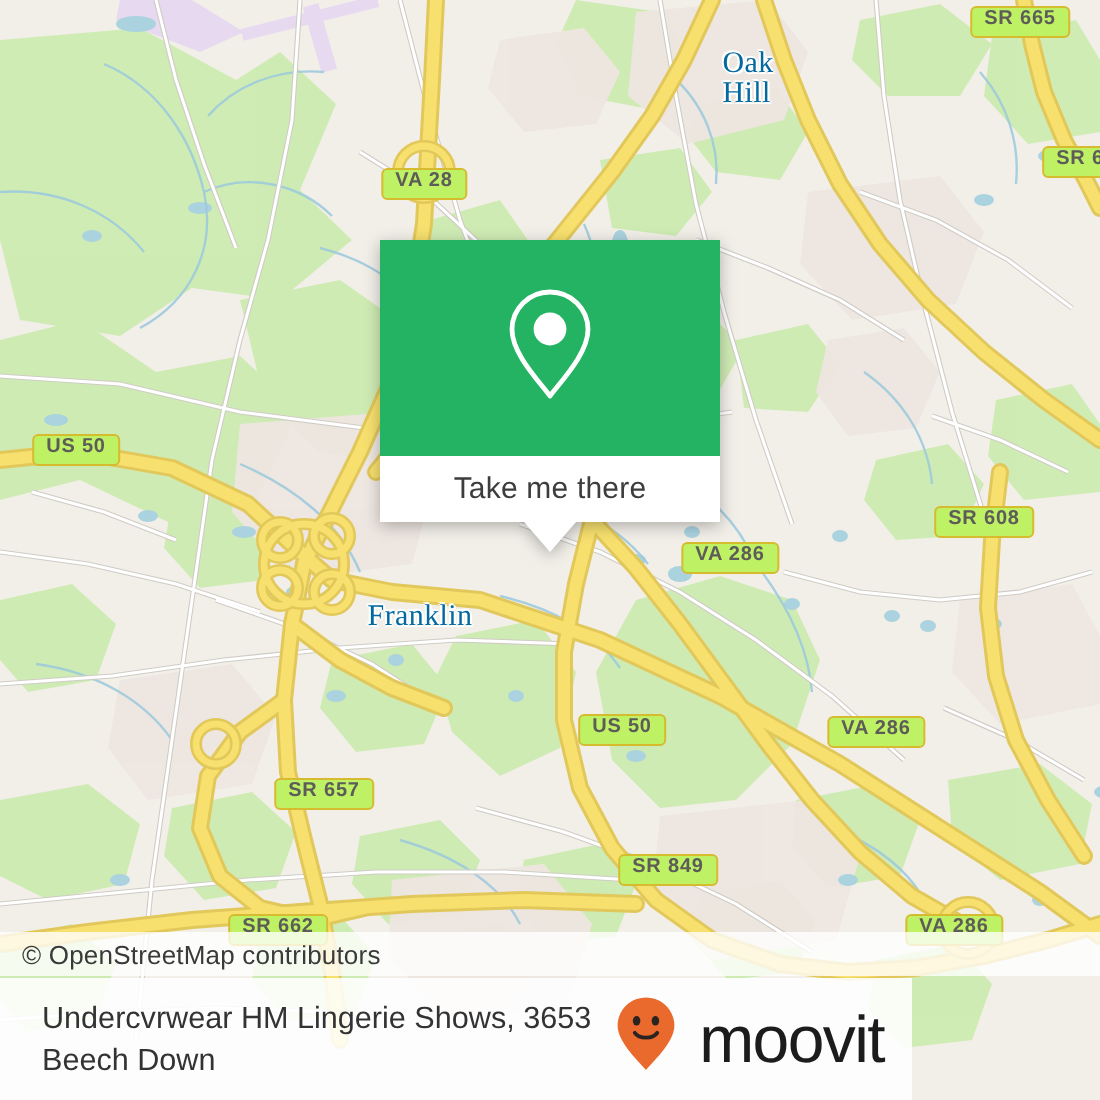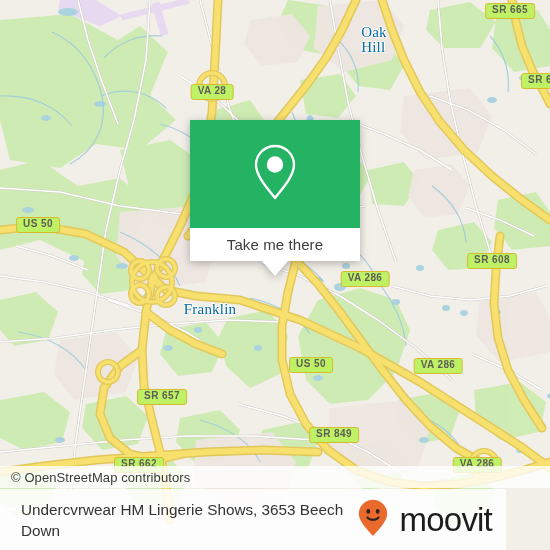--- a/index.html
+++ b/index.html
@@ -126,21 +126,21 @@
     font-size: 13px;
     padding-left: 11px;
     letter-spacing: .1px;
   }
 
   
   #footer {
     position: absolute;
     left: 0;
     top: 489px;
-    width: 506px;
+    width: 456px;
     height: 61px;
     background: rgba(255,255,255,.88);
     display: flex;
     align-items: center;
     box-sizing: border-box;
     padding: 0 6px 0 21px;
     justify-content: space-between;
   }
   #footer-address {
     color: #333333;

